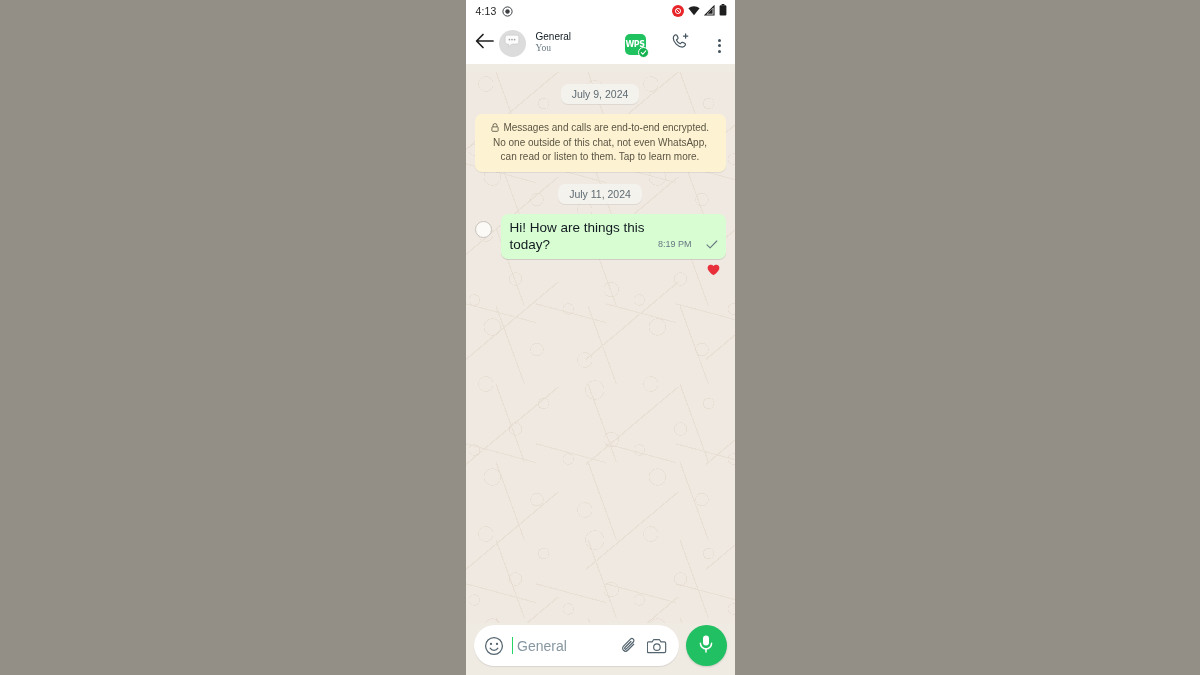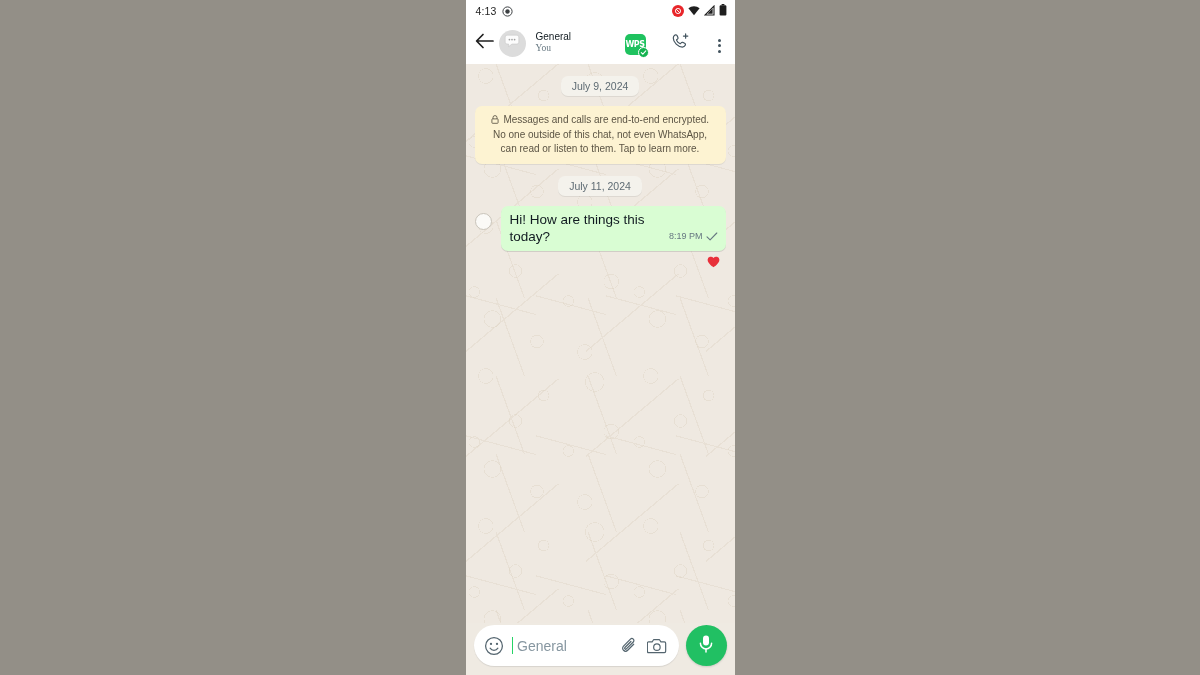--- a/index.html
+++ b/index.html
@@ -64,20 +64,21 @@
     background:#14b350; border:1.5px solid #fff;
     display:flex; align-items:center; justify-content:center;
   }
   .kebab { display:flex; flex-direction:column; gap:2.5px; align-items:center; cursor:pointer; padding:2px 3px; }
   .kebab i { width:3px; height:3px; border-radius:50%; background:#41525d; display:block; }
 
   
   .chat {
     flex:1; position:relative; overflow:hidden;
     background-color:#efe9e1;
+    margin-top:8px;
   }
   .doodle {
     position:absolute; inset:0;
     opacity:.45;
     background-image:
       radial-gradient(circle at 12% 8%, transparent 7px, #ded3c4 7px, #ded3c4 7.7px, transparent 7.7px),
       radial-gradient(circle at 47% 21%, transparent 5px, #ded3c4 5px, #ded3c4 5.7px, transparent 5.7px),
       radial-gradient(circle at 78% 12%, transparent 9px, #ded3c4 9px, #ded3c4 9.7px, transparent 9.7px),
       radial-gradient(circle at 30% 38%, transparent 6px, #ded3c4 6px, #ded3c4 6.7px, transparent 6.7px),
       radial-gradient(circle at 88% 45%, transparent 7px, #ded3c4 7px, #ded3c4 7.7px, transparent 7.7px),
@@ -124,21 +125,21 @@
   }
   .bubble-wrap { display:flex; flex-direction:column; align-items:flex-start; }
   .bubble {
     background:#d9fdd3; border-radius:7px;
     padding:5px 8px 5px 9px;
     box-shadow:0 1px 0.5px rgba(11,20,26,.13);
     display:flex; align-items:flex-end; gap:6px;
     max-width:250px;
   }
   .bubble .txt { font-size:13.5px; color:#111b21; line-height:1.3; }
-  .bubble .meta { display:flex; align-items:center; gap:3px; flex:0 0 auto; padding-bottom:1px; }
+  .bubble .meta { display:flex; align-items:center; gap:14px; flex:0 0 auto; padding-bottom:1px; }
   .bubble .time { font-size:9px; color:#667781; white-space:nowrap; }
   .reaction-row { display:flex; justify-content:flex-end; width:100%; margin-top:5px; padding-right:6px; }
   .reaction { font-size:12px; line-height:1; }
 
   
   .composer {
     flex:0 0 52px; position:relative; z-index:3;
     display:flex; align-items:center;
     padding:0 8px 7px 8px; gap:7px;
   }

